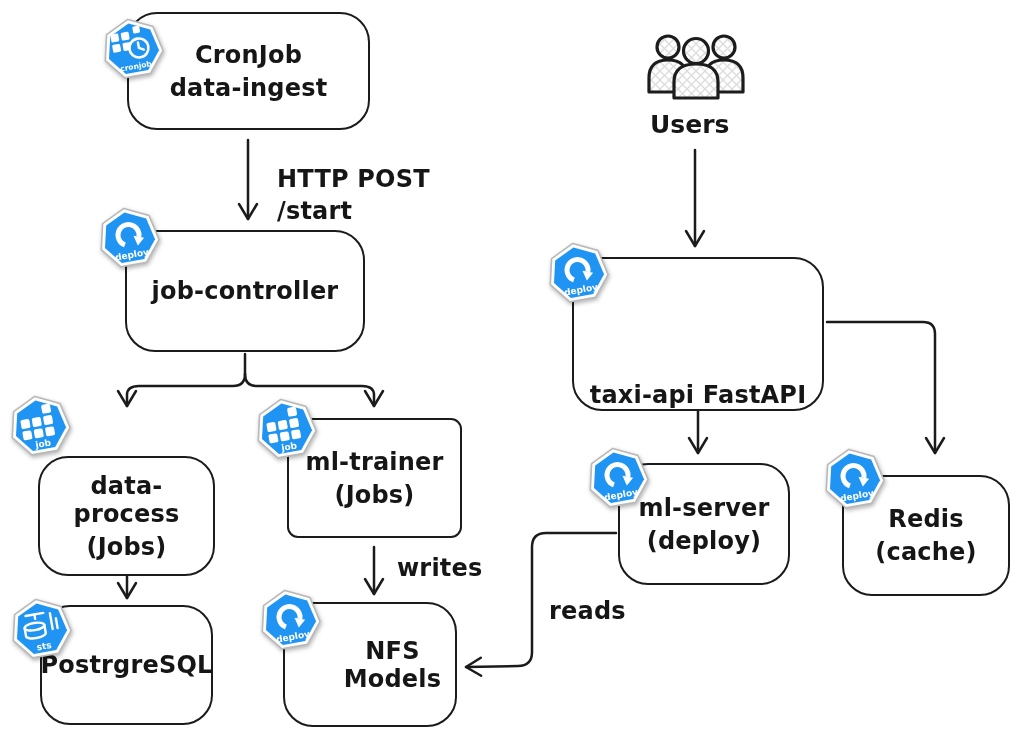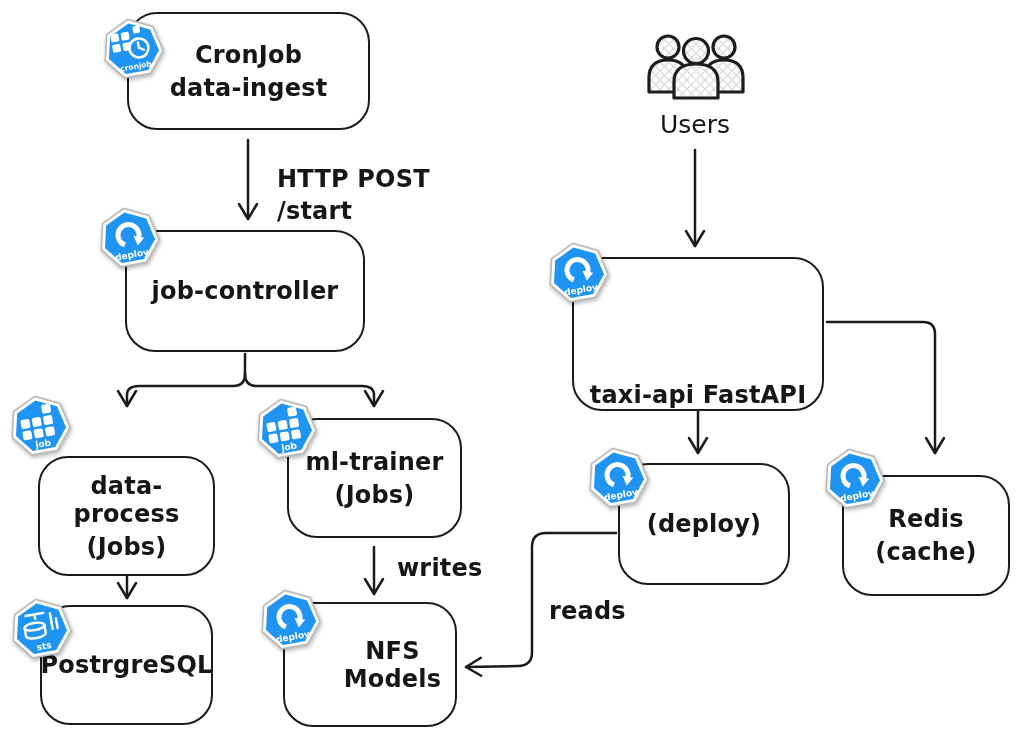--- a/index.html
+++ b/index.html
@@ -6,21 +6,21 @@
   body{font-family:"DejaVu Sans","Liberation Sans",sans-serif;}
   .canvas{position:relative;width:1024px;height:740px;background:#ffffff;overflow:hidden;}
   .edges{position:absolute;left:0;top:0;z-index:1;}
   .node{position:absolute;z-index:2;background:#ffffff;border:2.5px solid #1b1b1b;border-radius:30px;
         display:flex;flex-direction:column;align-items:center;justify-content:center;gap:5px;
         color:#161616;font-size:24px;font-weight:600;letter-spacing:.2px;text-align:center;box-sizing:border-box;}
   .k8s-icon{position:absolute;z-index:3;filter:drop-shadow(1.5px 2.5px 2px rgba(0,0,0,.30));}
   .icon-label{fill:#ffffff;font-weight:bold;text-anchor:middle;}
   .edge-label{position:absolute;z-index:2;color:#161616;font-size:24px;font-weight:600;letter-spacing:.2px;white-space:nowrap;}
   .users-wrap{position:absolute;z-index:2;}
-  .users-label{position:absolute;z-index:2;color:#161616;font-size:25px;font-weight:400;text-align:center;}
+  .users-label{position:absolute;z-index:2;color:#161616;font-size:25px;font-weight:700;}
 </style>
 </head>
 <body>
 
 <div class="canvas">
 
   <svg class="edges" width="1024" height="740" viewBox="0 0 1024 740">
     <defs>
       <marker id="ah" markerWidth="26" markerHeight="26" refX="20" refY="12" orient="auto" markerUnits="userSpaceOnUse">
         <path d="M5 3 L20 12 L5 21" fill="none" stroke="#1b1b1b" stroke-width="2.5" stroke-linecap="round" stroke-linejoin="round"></path>
@@ -47,38 +47,39 @@
 
   <div class="node" style="left:125px;top:230px;width:240px;height:122px;">
     <span>job-controller</span>
   </div>
 
   <div class="node" style="left:38px;top:418px;width:177px;height:120px;margin-top:38px;">
     <span>data-process</span>
     <span>(Jobs)</span>
   </div>
 
-  <div class="node" style="left:287px;top:418px;width:175px;height:120px;">
+  <div class="node" style="left:287px;top:418px;width:175px;height:120px;border-radius:11px;">
     <span>ml-trainer</span>
     <span>(Jobs)</span>
   </div>
 
   <div class="node" style="left:40px;top:605px;width:173px;height:120px;">
     <span>PostrgreSQL</span>
   </div>
 
   <div class="node" style="left:283px;top:602px;width:174px;height:125px;padding-left:45px;">
     <span>NFS Models</span>
   </div>
 
   <div class="node" style="left:572px;top:257px;width:252px;height:154px;justify-content:flex-end;">
     <span>taxi-api FastAPI</span>
   </div>
 
   <div class="node" style="left:618px;top:463px;width:172px;height:122px;">
+    <span>ml-server</span>
     <span>(deploy)</span>
   </div>
 
   <div class="node" style="left:842px;top:462px;width:168px;height:121px;margin-top:13px;">
     <span>Redis</span>
     <span>(cache)</span>
   </div>
 
   <svg class="k8s-icon" style="left:101px;top:17px;" width="64" height="64" viewBox="0 0 64 64">
     <g transform="rotate(-10 32 32)">

